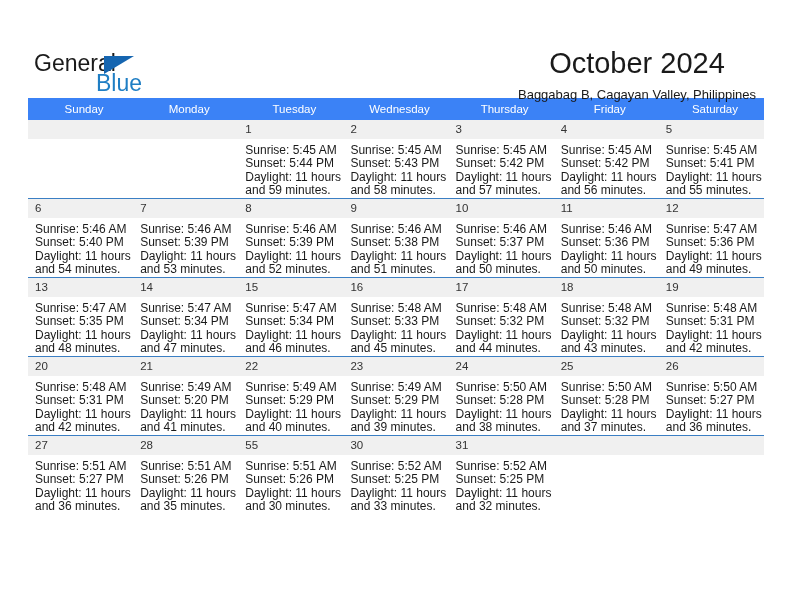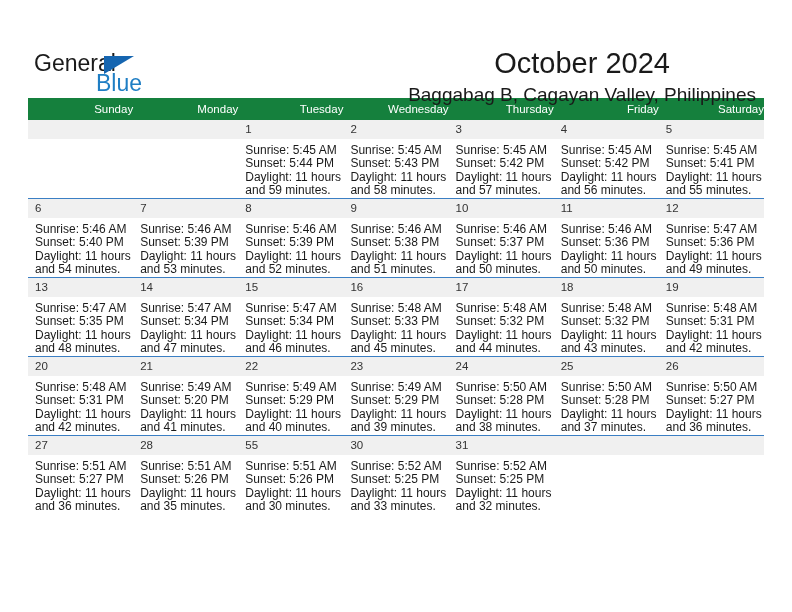--- a/index.html
+++ b/index.html
@@ -75,40 +75,40 @@
     text-align: center;
   }
   .cal-title {
     font-size: 29px;
     color: #1a1a1a;
     font-weight: normal;
     line-height: 34px;
     white-space: nowrap;
   }
   .cal-subtitle {
-    font-size: 19px;
+    font-size: 13px;
     color: #1a1a1a;
     line-height: 20px;
     margin-top: 5px;
     white-space: nowrap;
   }
 
   
   .calendar {
     width: 736px;
     border-collapse: collapse;
     table-layout: fixed;
   }
 
   .dow-row th {
-    background: #15803d;
+    background: #3b82f6;
     color: #ffffff;
     font-size: 11.5px;
     font-weight: normal;
-    text-align: right;
+    text-align: center;
     padding: 5px 0 5px 7px;
     height: 11px;
     border: none;
   }
 
   .week-row td {
     vertical-align: top;
     padding: 0;
     border-top: 1px solid #3b7fc4;
     background: #ffffff;

